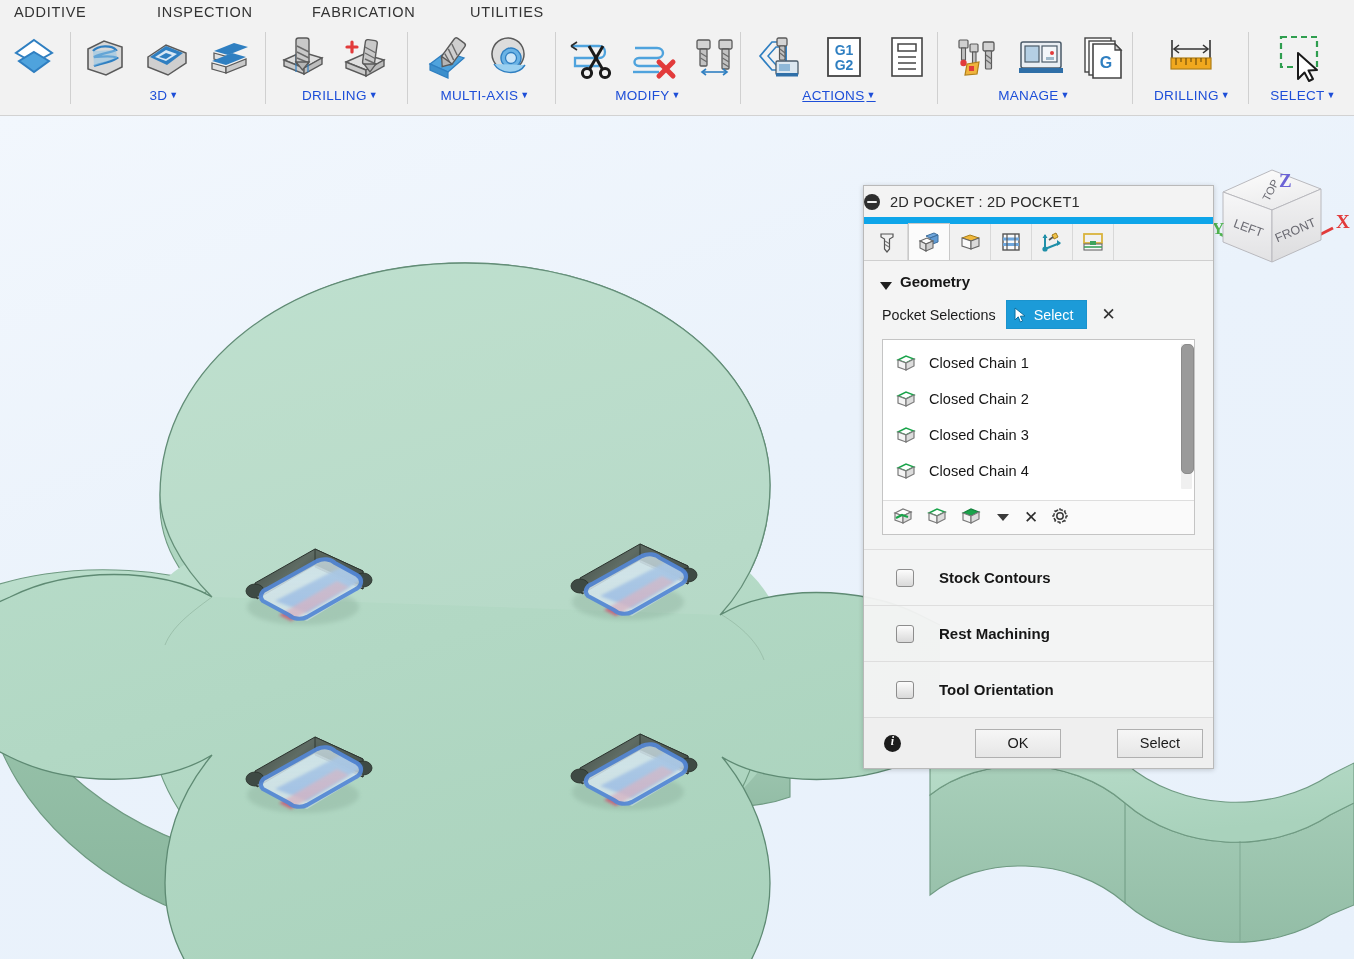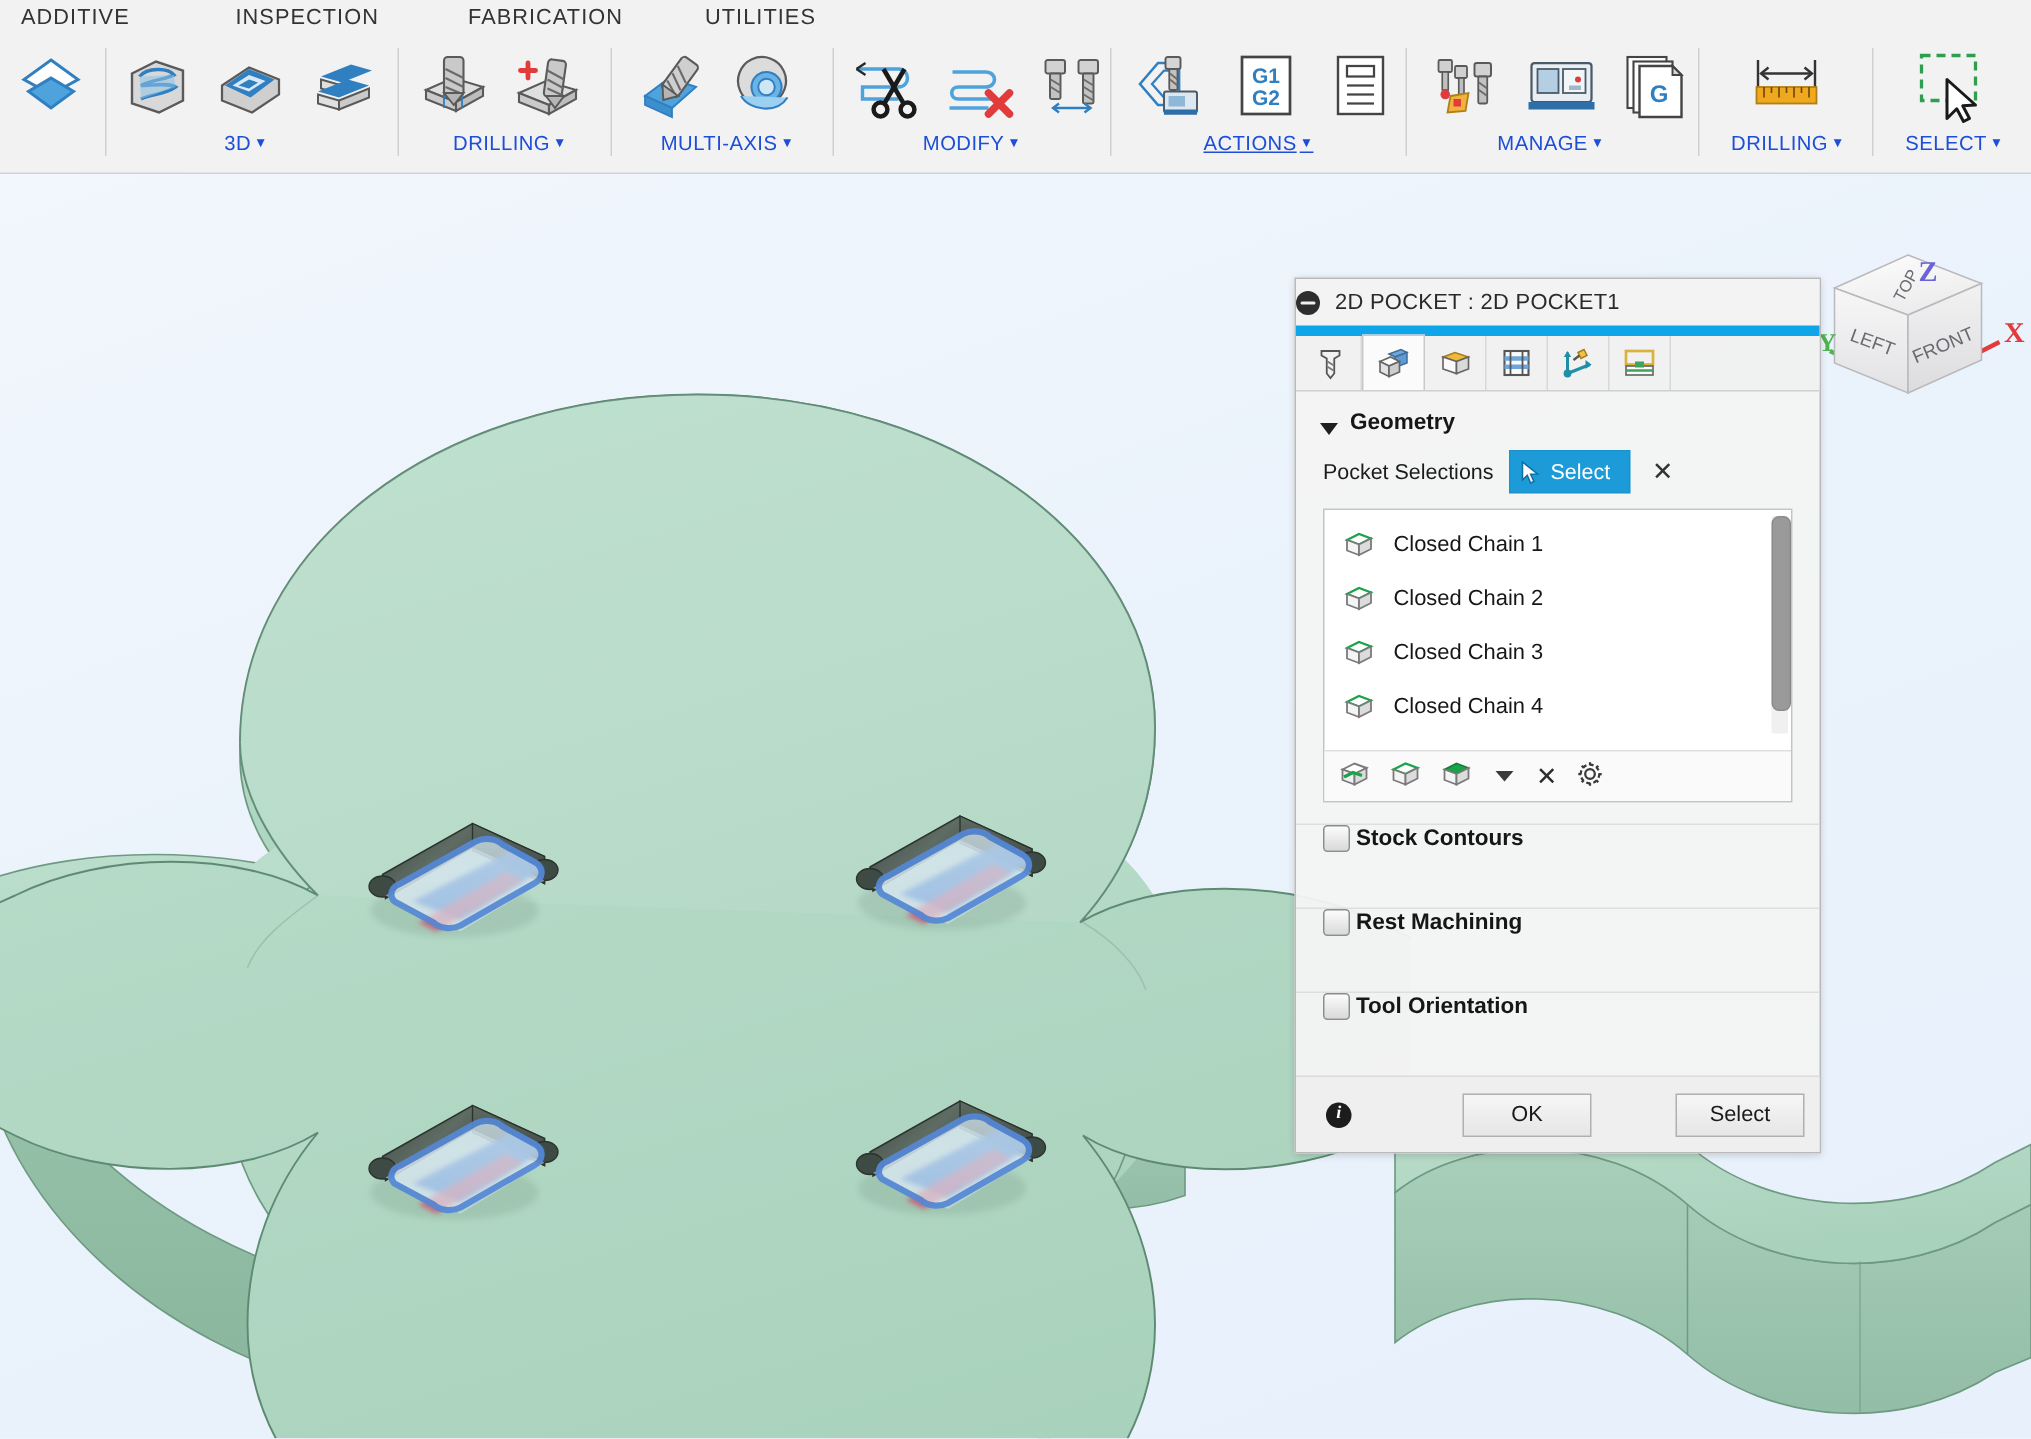--- a/index.html
+++ b/index.html
@@ -157,22 +157,22 @@
   #chain-toolbar {
     display:flex; align-items:center; gap: 12px;
     height: 33px; padding-left: 9px;
     border-top: 1px solid #dedede;
     background: #fafafa;
   }
   .tb-caret { width:0;height:0;border-left:6px solid transparent;border-right:6px solid transparent;border-top:7px solid #3a3a3a; margin: 0 3px;}
   .tb-x { font-size:17px; color:#2d2d2d; line-height:1; }
 
   .chk-row {
-    display:flex; align-items:flex-start; gap: 4px;
-    height: 55px; padding-left: 18px;
+    display:flex; align-items:center; gap: 25px;
+    height: 55px; padding-left: 32px;
     border-top: 1px solid #dedede;
     font-weight: bold; font-size: 15px; color: #161616;
   }
   .chk-row:first-of-type { border-top: 1px solid #dedede; }
   .chkbox {
     width: 16px; height: 16px; flex: 0 0 auto;
     border: 1px solid #8d8d8d; border-radius: 3px;
     background: linear-gradient(180deg,#fcfcfc,#d9d9d9);
   }
   #dlg-footer {

